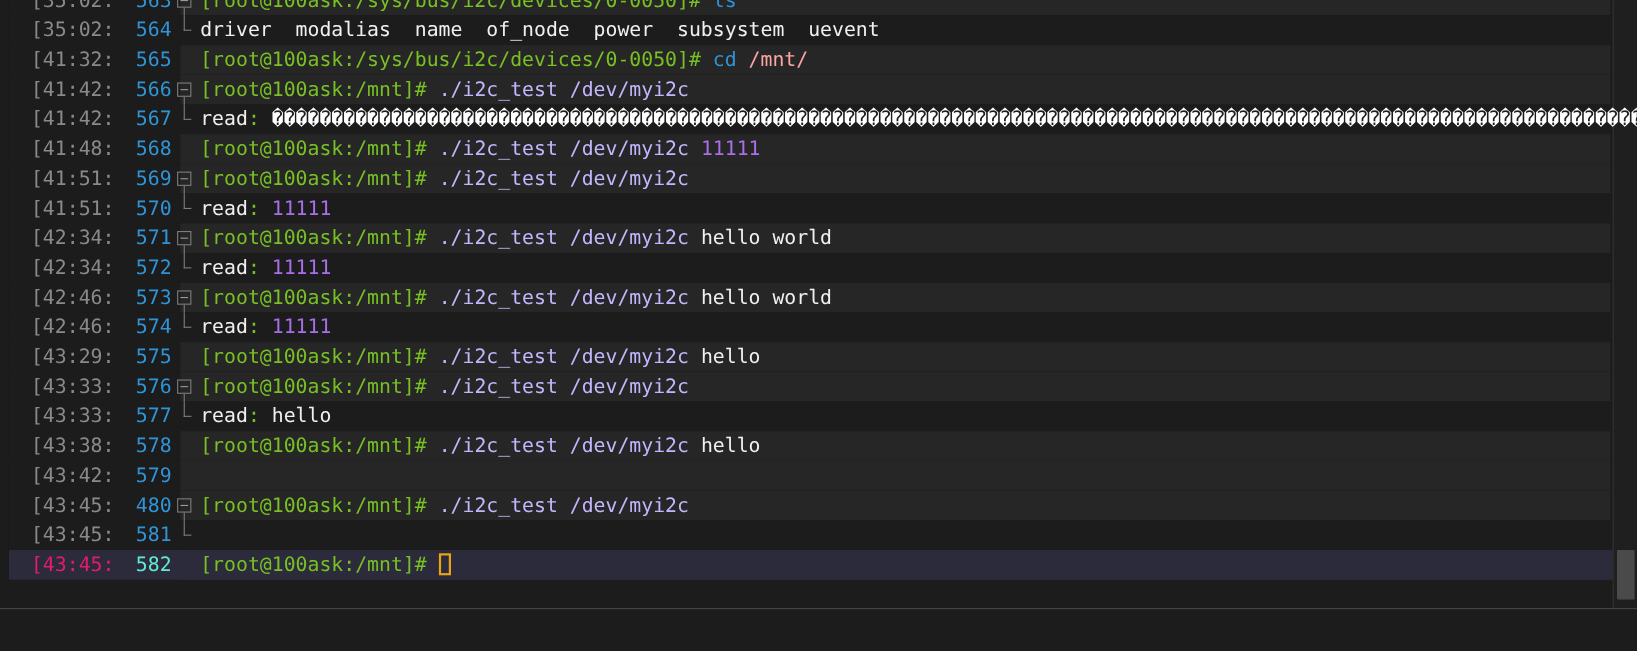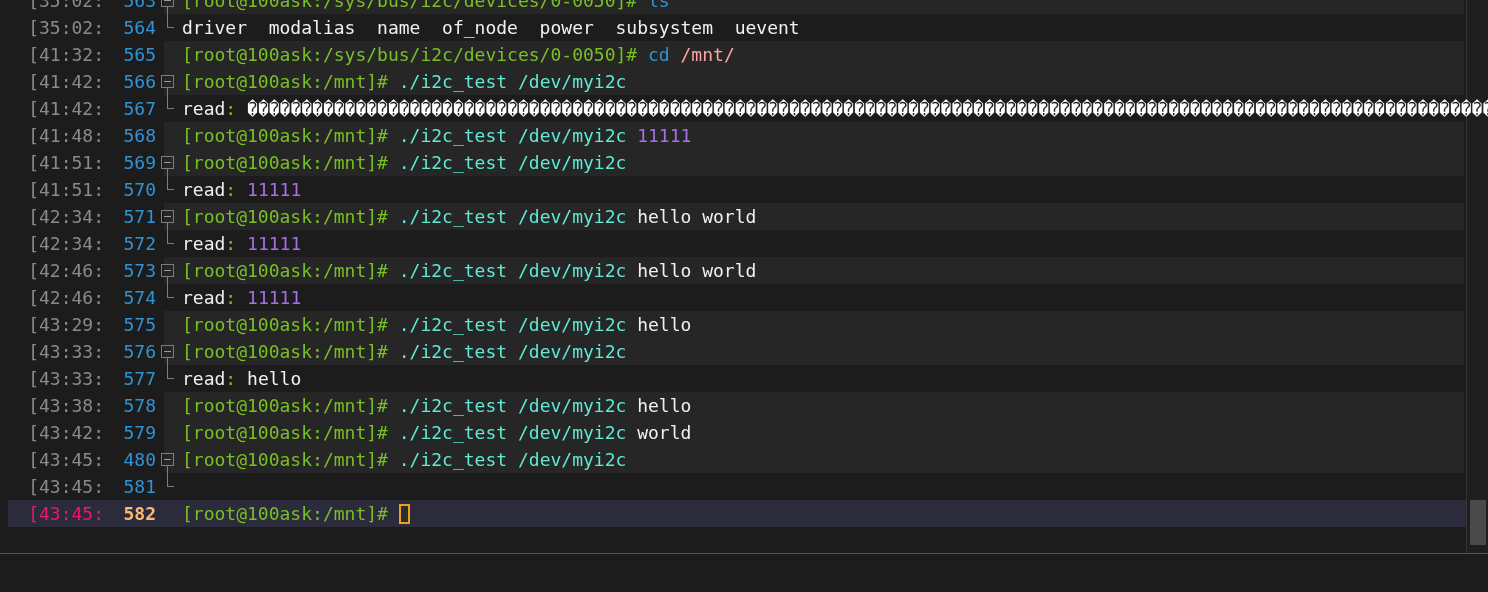--- a/index.html
+++ b/index.html
@@ -84,21 +84,21 @@
   .lnum {
     position: relative;
     z-index: 2;
     width: 52px;
     text-align: right;
     color: #2f94d6;
     font-size: 18px;
     flex: none;
     padding-right: 2px;
   }
-  .log-row.active .lnum { color: #fdba74; font-weight: bold; }
+  .log-row.active .lnum { color: #5eead4; }
 
   .fold {
     position: relative;
     z-index: 2;
     width: 20px;
     flex: none;
     height: 27px;
   }
   
   .fold .box {
@@ -153,21 +153,21 @@
     flex: 1;
     padding-left: 4px;
     font-size: 18px;
     color: #dcdcdc;
     overflow: visible;
     white-space: pre;
   }
 
   
   .c-prompt { color: #78c024; }
-  .c-cmd    { color: #5eead4; }
+  .c-cmd    { color: #c4b5fd; }
   .c-arg    { color: #fca5a5; }
   .c-num    { color: #a96ee8; }
   .c-kw     { color: #2f94d6; }
   .c-white  { color: #f0f0f0; }
   .c-colon  { color: #78c024; }
 
   
   .cursor {
     display: inline-block;
     width: 11px;
@@ -236,21 +236,21 @@
         <div class="log-row cmd"><div class="rowbg"></div><span class="ts">:41:51]</span><span class="lnum">569</span><div class="fold"><div class="box"></div><div class="stem-down"></div></div><div class="txt"><span class="c-prompt">[root@100ask:/mnt]#</span> <span class="c-cmd">./i2c_test /dev/myi2c</span></div></div>
         <div class="log-row out"><div class="rowbg"></div><span class="ts">:41:51]</span><span class="lnum">570</span><div class="fold"><div class="elbow"></div></div><div class="txt"><span class="c-white">read</span><span class="c-colon">:</span> <span class="c-num">11111</span></div></div>
         <div class="log-row cmd"><div class="rowbg"></div><span class="ts">:42:34]</span><span class="lnum">571</span><div class="fold"><div class="box"></div><div class="stem-down"></div></div><div class="txt"><span class="c-prompt">[root@100ask:/mnt]#</span> <span class="c-cmd">./i2c_test /dev/myi2c</span> <span class="c-white">hello world</span></div></div>
         <div class="log-row out"><div class="rowbg"></div><span class="ts">:42:34]</span><span class="lnum">572</span><div class="fold"><div class="elbow"></div></div><div class="txt"><span class="c-white">read</span><span class="c-colon">:</span> <span class="c-num">11111</span></div></div>
         <div class="log-row cmd"><div class="rowbg"></div><span class="ts">:42:46]</span><span class="lnum">573</span><div class="fold"><div class="box"></div><div class="stem-down"></div></div><div class="txt"><span class="c-prompt">[root@100ask:/mnt]#</span> <span class="c-cmd">./i2c_test /dev/myi2c</span> <span class="c-white">hello world</span></div></div>
         <div class="log-row out"><div class="rowbg"></div><span class="ts">:42:46]</span><span class="lnum">574</span><div class="fold"><div class="elbow"></div></div><div class="txt"><span class="c-white">read</span><span class="c-colon">:</span> <span class="c-num">11111</span></div></div>
         <div class="log-row cmd"><div class="rowbg"></div><span class="ts">:43:29]</span><span class="lnum">575</span><div class="fold"></div><div class="txt"><span class="c-prompt">[root@100ask:/mnt]#</span> <span class="c-cmd">./i2c_test /dev/myi2c</span> <span class="c-white">hello</span></div></div>
         <div class="log-row cmd"><div class="rowbg"></div><span class="ts">:43:33]</span><span class="lnum">576</span><div class="fold"><div class="box"></div><div class="stem-down"></div></div><div class="txt"><span class="c-prompt">[root@100ask:/mnt]#</span> <span class="c-cmd">./i2c_test /dev/myi2c</span></div></div>
         <div class="log-row out"><div class="rowbg"></div><span class="ts">:43:33]</span><span class="lnum">577</span><div class="fold"><div class="elbow"></div></div><div class="txt"><span class="c-white">read</span><span class="c-colon">:</span> <span class="c-white">hello</span></div></div>
         <div class="log-row cmd"><div class="rowbg"></div><span class="ts">:43:38]</span><span class="lnum">578</span><div class="fold"></div><div class="txt"><span class="c-prompt">[root@100ask:/mnt]#</span> <span class="c-cmd">./i2c_test /dev/myi2c</span> <span class="c-white">hello</span></div></div>
-        <div class="log-row cmd"><div class="rowbg"></div><span class="ts">:43:42]</span><span class="lnum">579</span><div class="fold"></div><div class="txt"><span class="c-prompt">[root@100ask:/mnt]#</span> <span class="c-cmd">./i2c_test /dev/myi2c</span> <span class="c-white">world</span></div></div>
+        <div class="log-row cmd"><div class="rowbg"></div><span class="ts">:43:42]</span><span class="lnum">579</span><div class="fold"></div></div>
         <div class="log-row cmd"><div class="rowbg"></div><span class="ts">:43:45]</span><span class="lnum">480</span><div class="fold"><div class="box"></div><div class="stem-down"></div></div><div class="txt"><span class="c-prompt">[root@100ask:/mnt]#</span> <span class="c-cmd">./i2c_test /dev/myi2c</span></div></div>
         <div class="log-row out"><div class="rowbg"></div><span class="ts">:43:45]</span><span class="lnum">581</span><div class="fold"><div class="elbow"></div></div></div>
         <div class="log-row cmd active"><div class="rowbg"></div><span class="ts">:43:45]</span><span class="lnum">582</span><div class="fold"></div><div class="txt"><span class="c-prompt">[root@100ask:/mnt]#</span> <span class="cursor"></span></div></div>
       </div>
   </div>
 
   <div id="vscroll">
     <div id="vscroll-thumb" style="top: 500px; height: 45px;"></div>
   </div>
 

